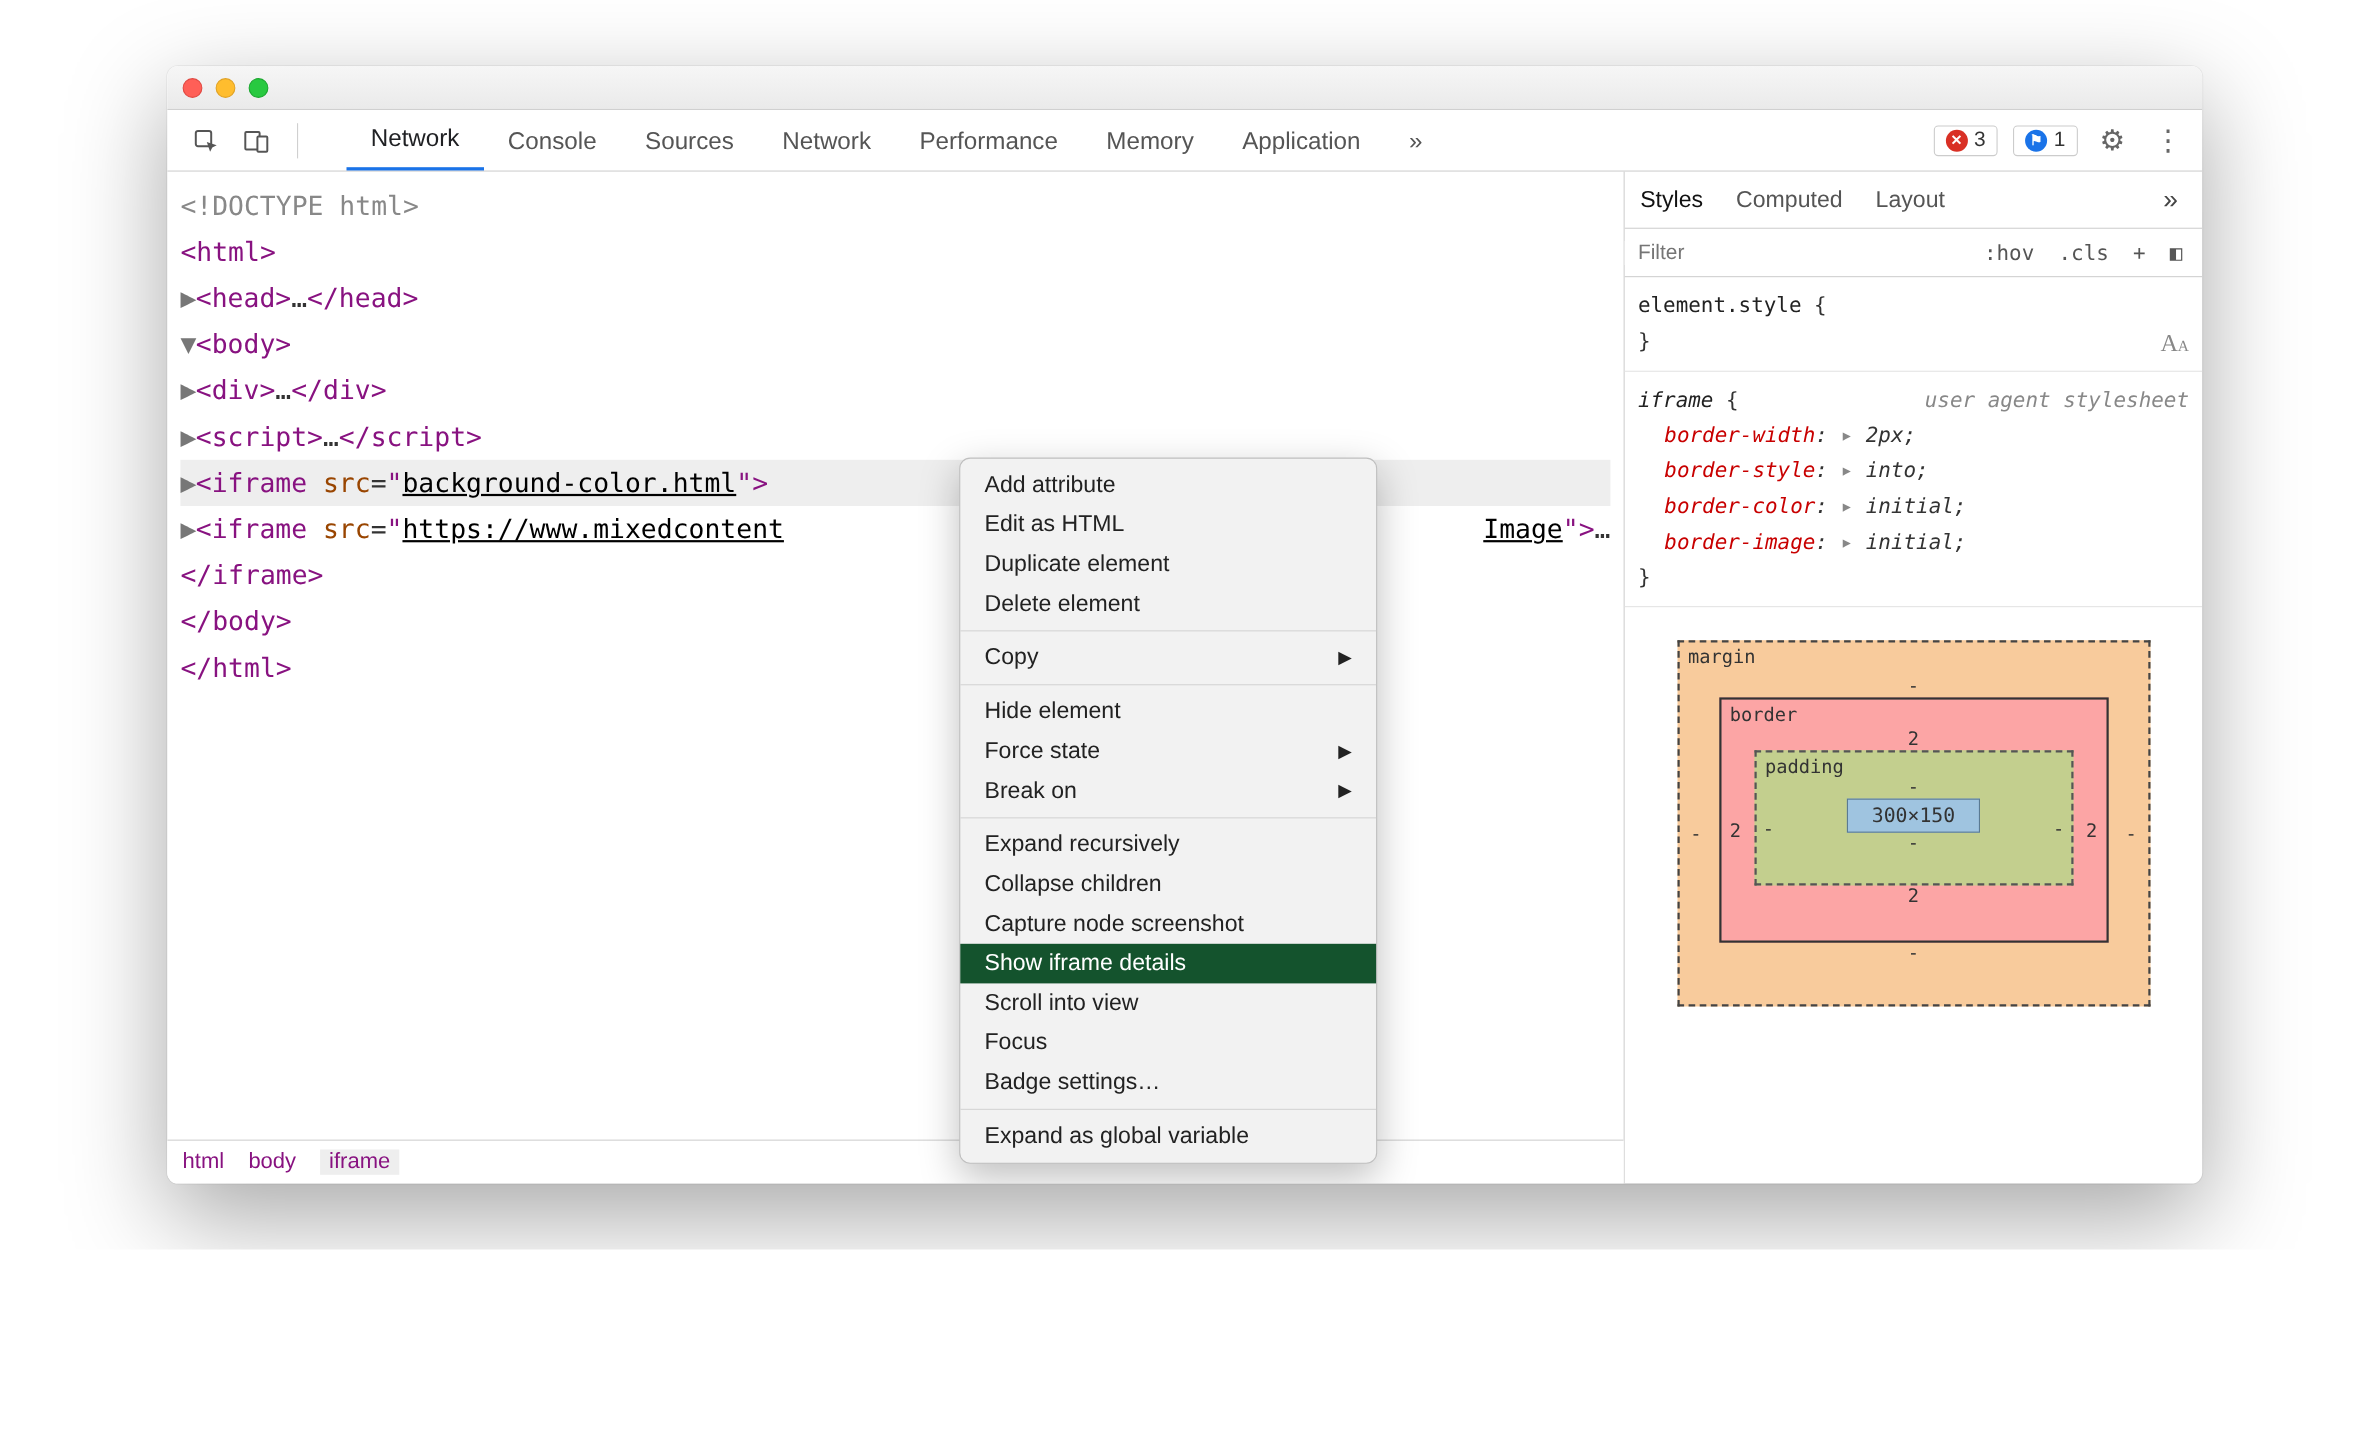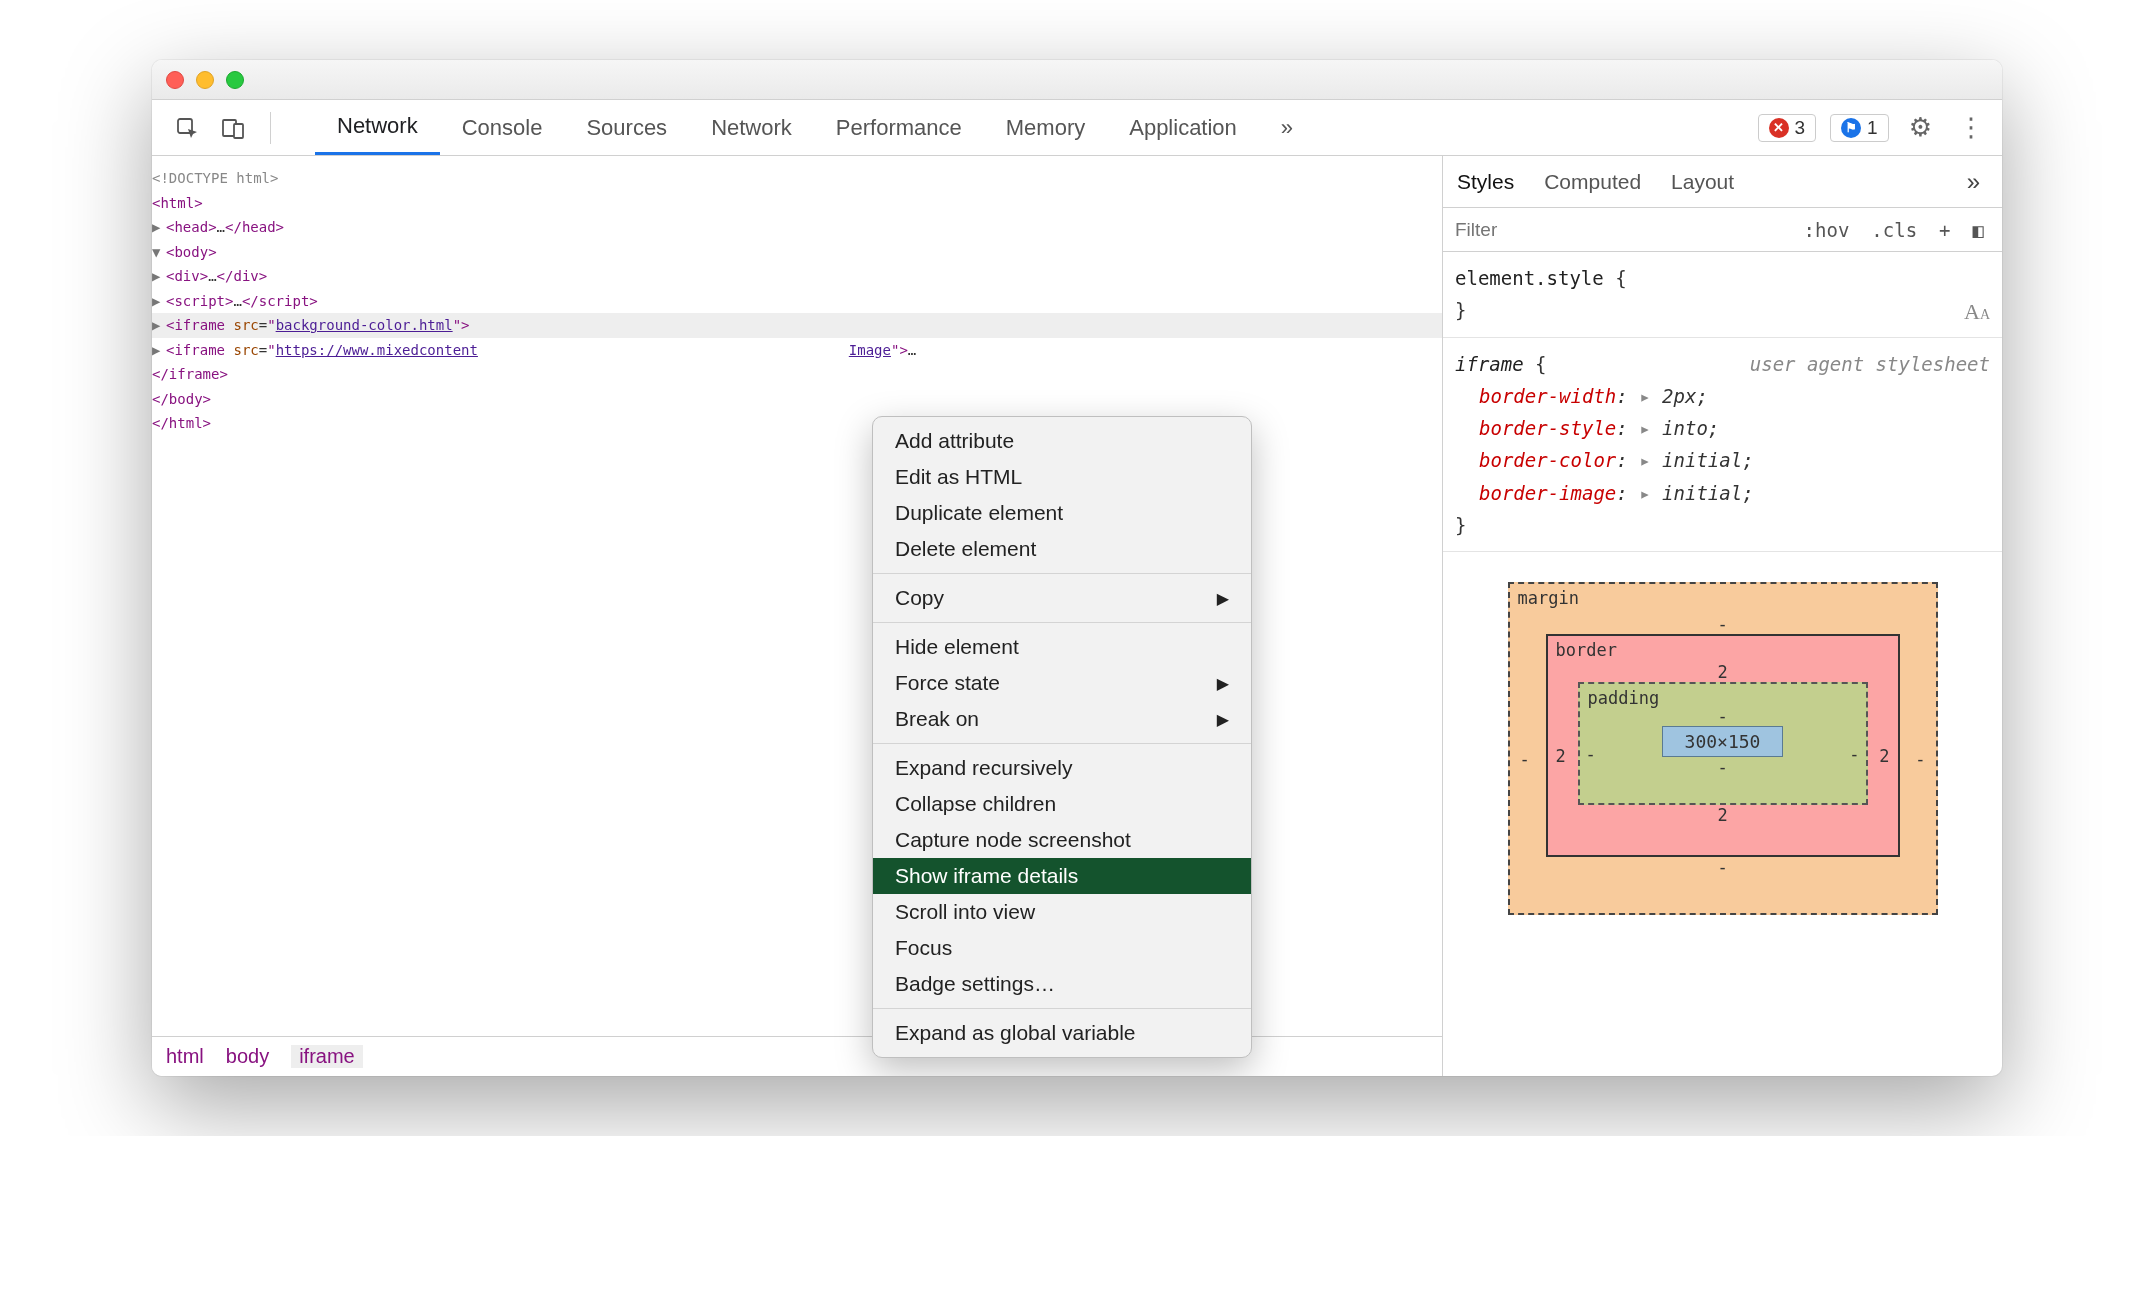--- a/index.html
+++ b/index.html
@@ -49,27 +49,27 @@
   font-size:19px;
 }
 .badge .ico { width:20px; height:20px; border-radius:50%; display:flex; align-items:center; justify-content:center; color:#fff; font-size:13px; font-weight:bold; }
 .ico.err { background:#d93025; }
 .ico.issue { background:#1a73e8; }
 .gear, .kebab { color:#666; font-size:26px; padding:0 6px; }
 .body-split { display:flex; height:920px; }
 .left-pane { flex:1; position:relative; display:flex; flex-direction:column; }
 .right-pane { width:560px; border-left:1px solid #d0d0d0; display:flex; flex-direction:column; }
 .dom-tree {
-  font-family: Menlo, Consolas, monospace; font-size:14px; line-height:1.75;
-  padding:10px 0; flex:1; overflow:auto; white-space:nowrap;
+  font-family: Menlo, Consolas, monospace; font-size:24px; line-height:1.75;
+  padding:10px 12px; flex:1; overflow:auto; white-space:nowrap;
 }
 .dom-tree .line { padding-left:0; }
 .tag { color:#881280; }
 .attr-name { color:#994500; }
-.attr-val { color:#4c1d95; }
+.attr-val { color:#000000; }
 .gray { color:#888; }
 .link { text-decoration:underline; }
 .indent1 { padding-left:24px; }
 .indent2 { padding-left:48px; }
 .arrow { display:inline-block; width:14px; color:#777; }
 .selected-row { background:#eee; }
 .breadcrumbs {
   border-top:1px solid #d0d0d0; padding:8px 14px; font-size:20px; color:#881280;
   display:flex; gap:22px; background:#fff;
 }

